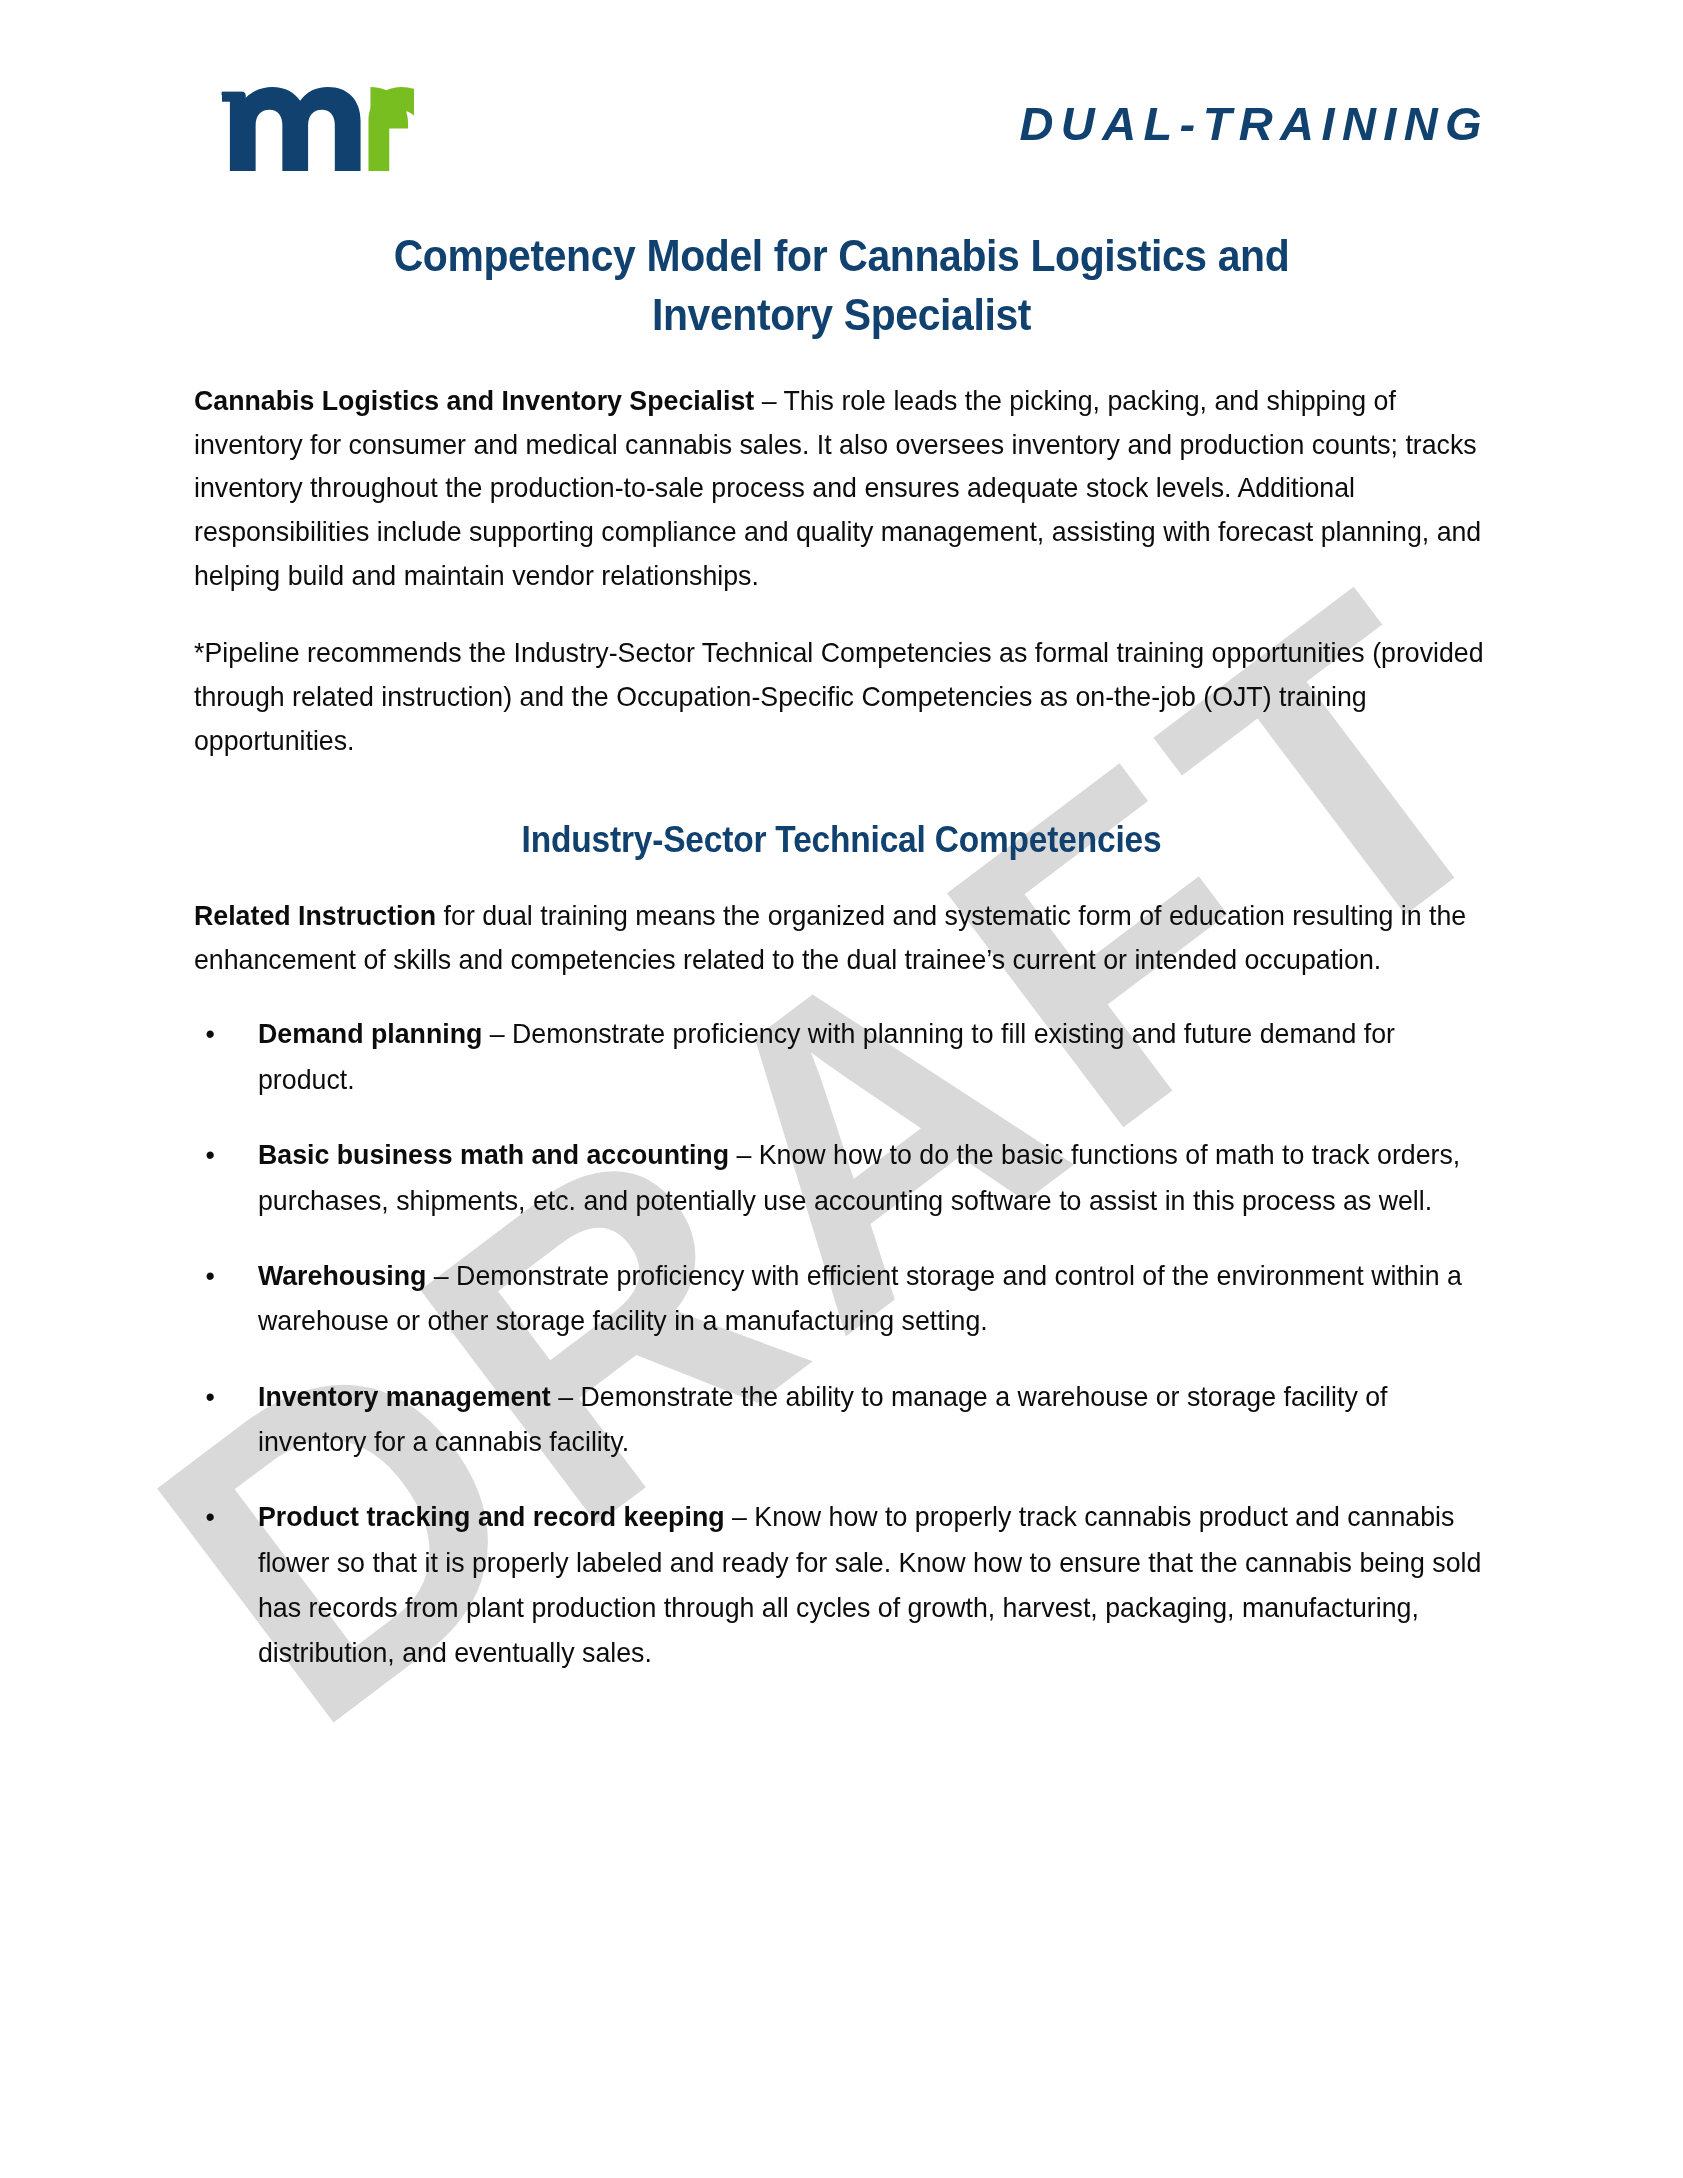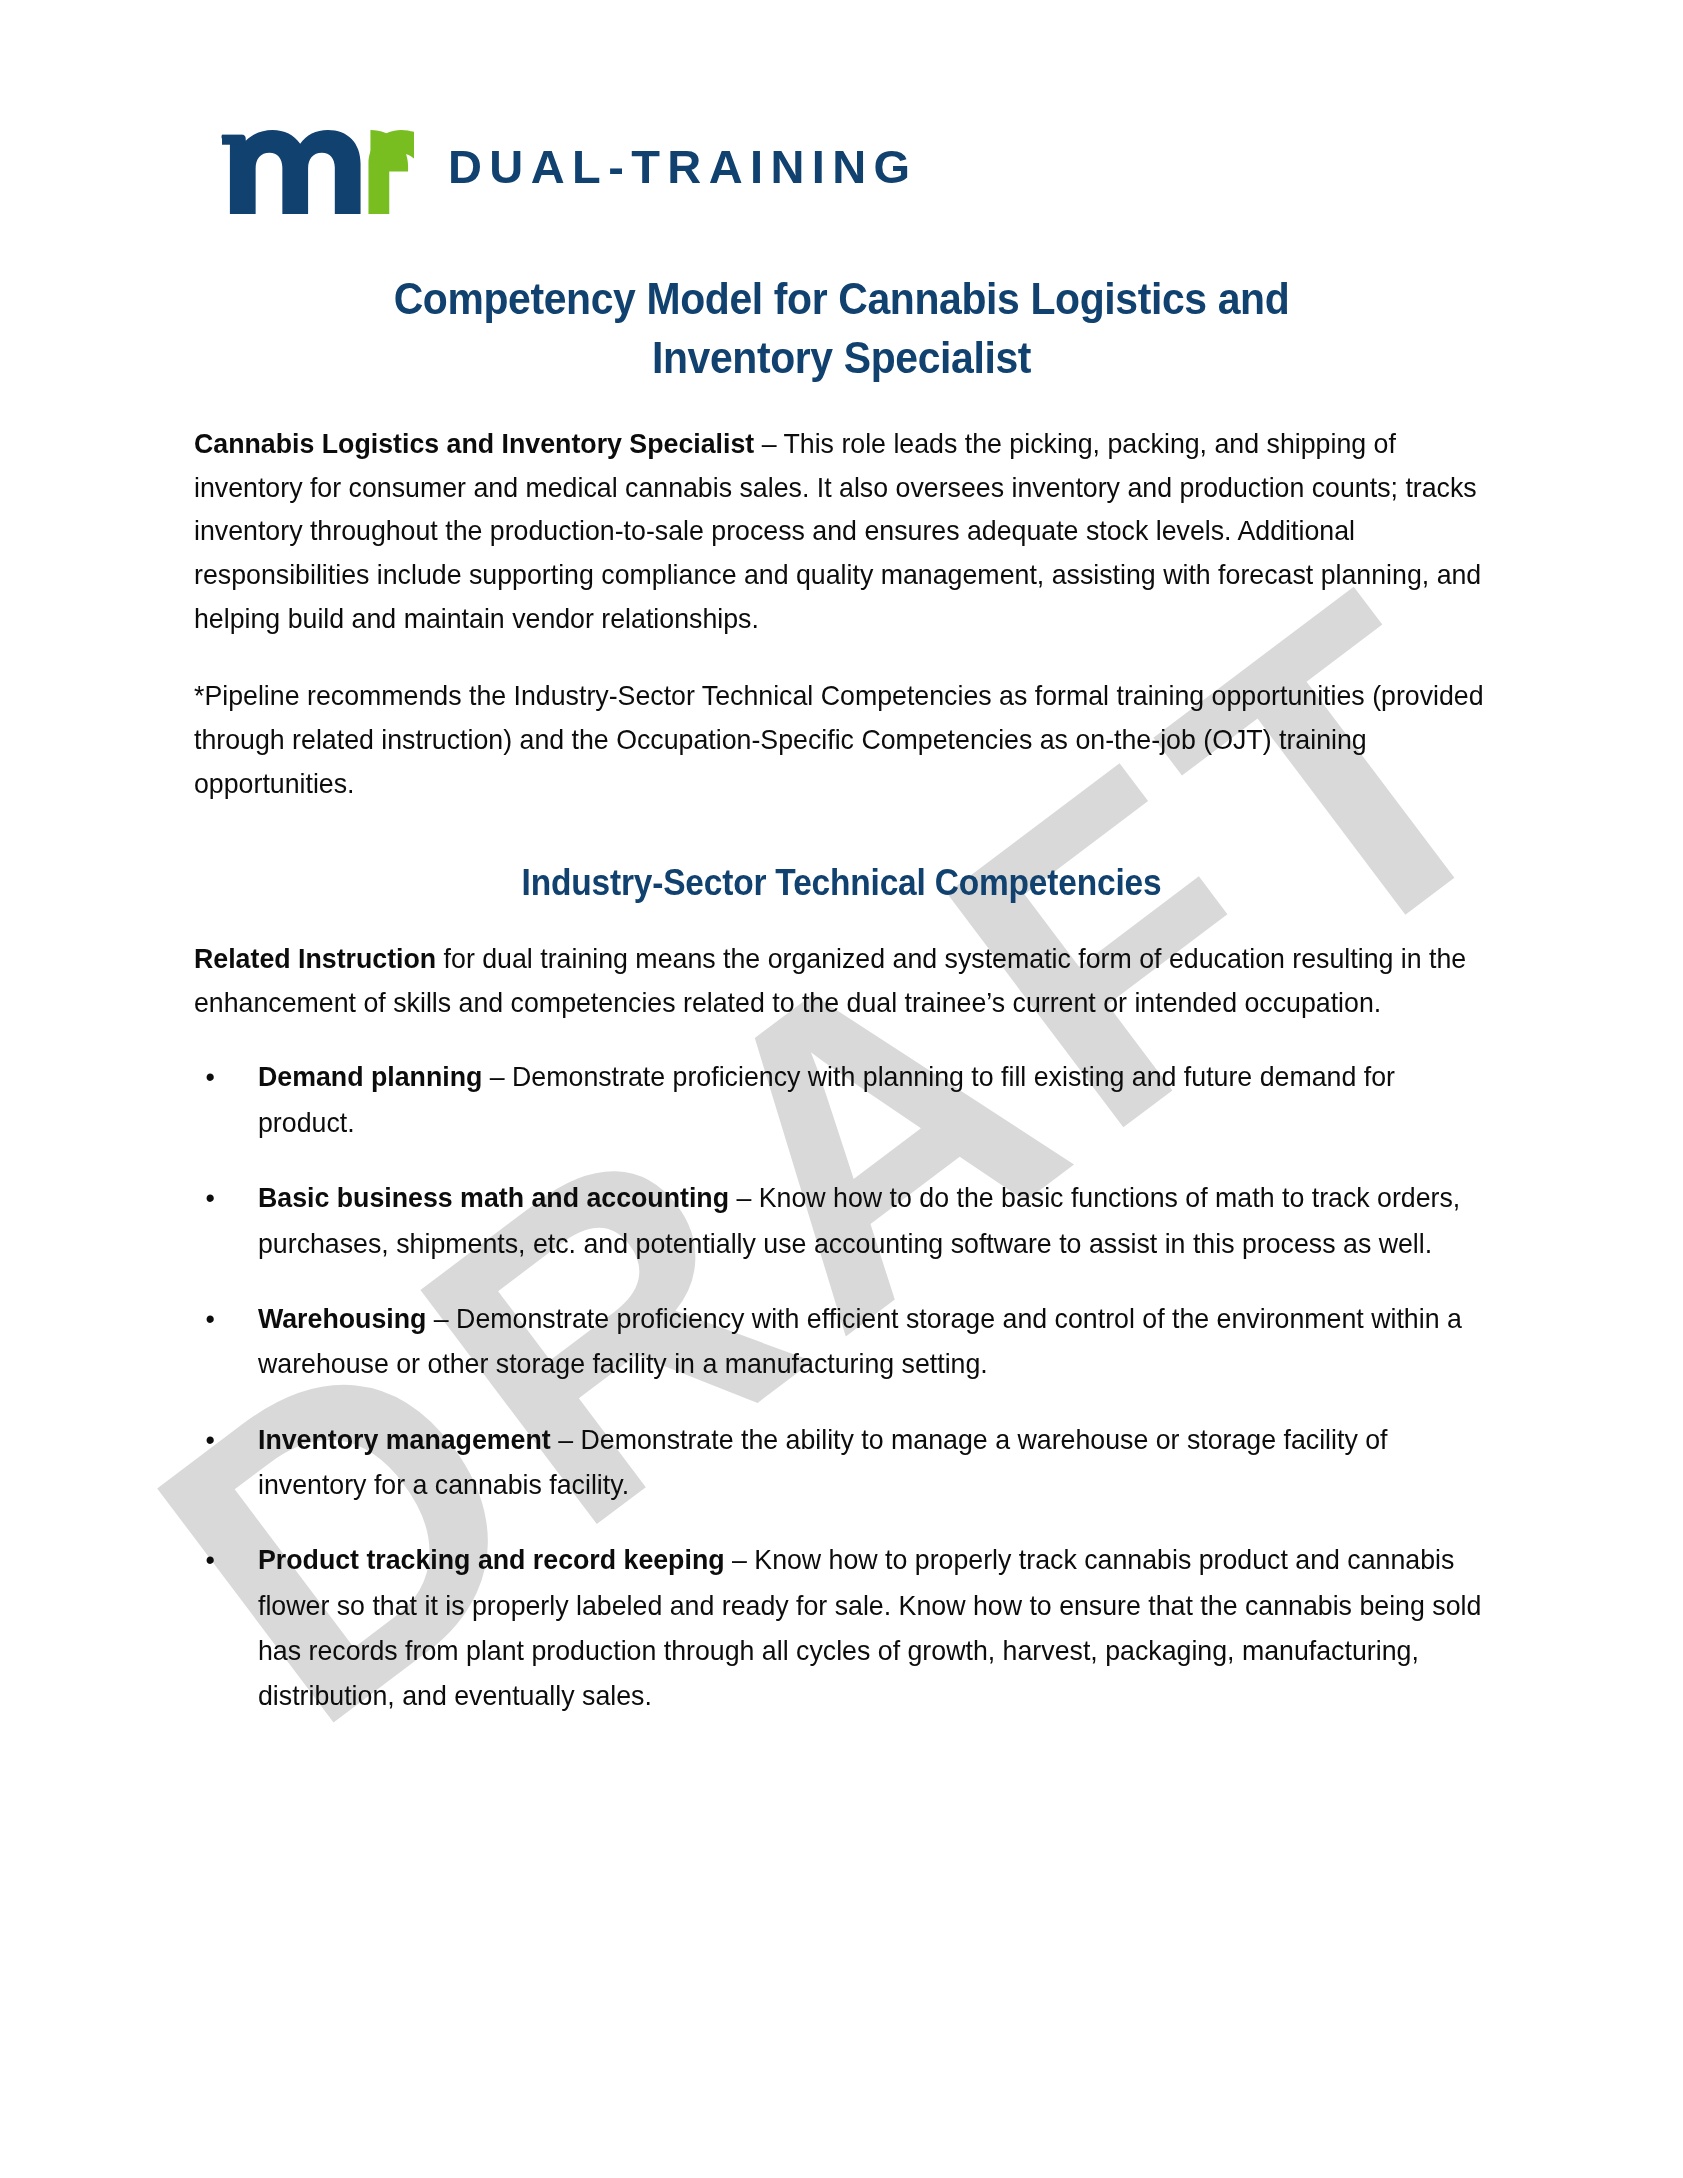--- a/index.html
+++ b/index.html
@@ -53,25 +53,26 @@
     z-index: 2;
     width: 1683px;
     padding: 0 194px;
     box-sizing: border-box;
   }
 
   
   .logo-block {
     display: flex;
     align-items: center;
-    justify-content: flex-start;
+    justify-content: space-between;
     gap: 34px;
-    padding-top: 117px;
+    padding-top: 74px;
     padding-bottom: 8px;
     margin-left: 26px;
+    font-style: italic;
   }
 
   .logo-mark {
     display: block;
     width: 194px;
     height: 99px;
     flex: none;
   }
 
   .logo-wordmark {

